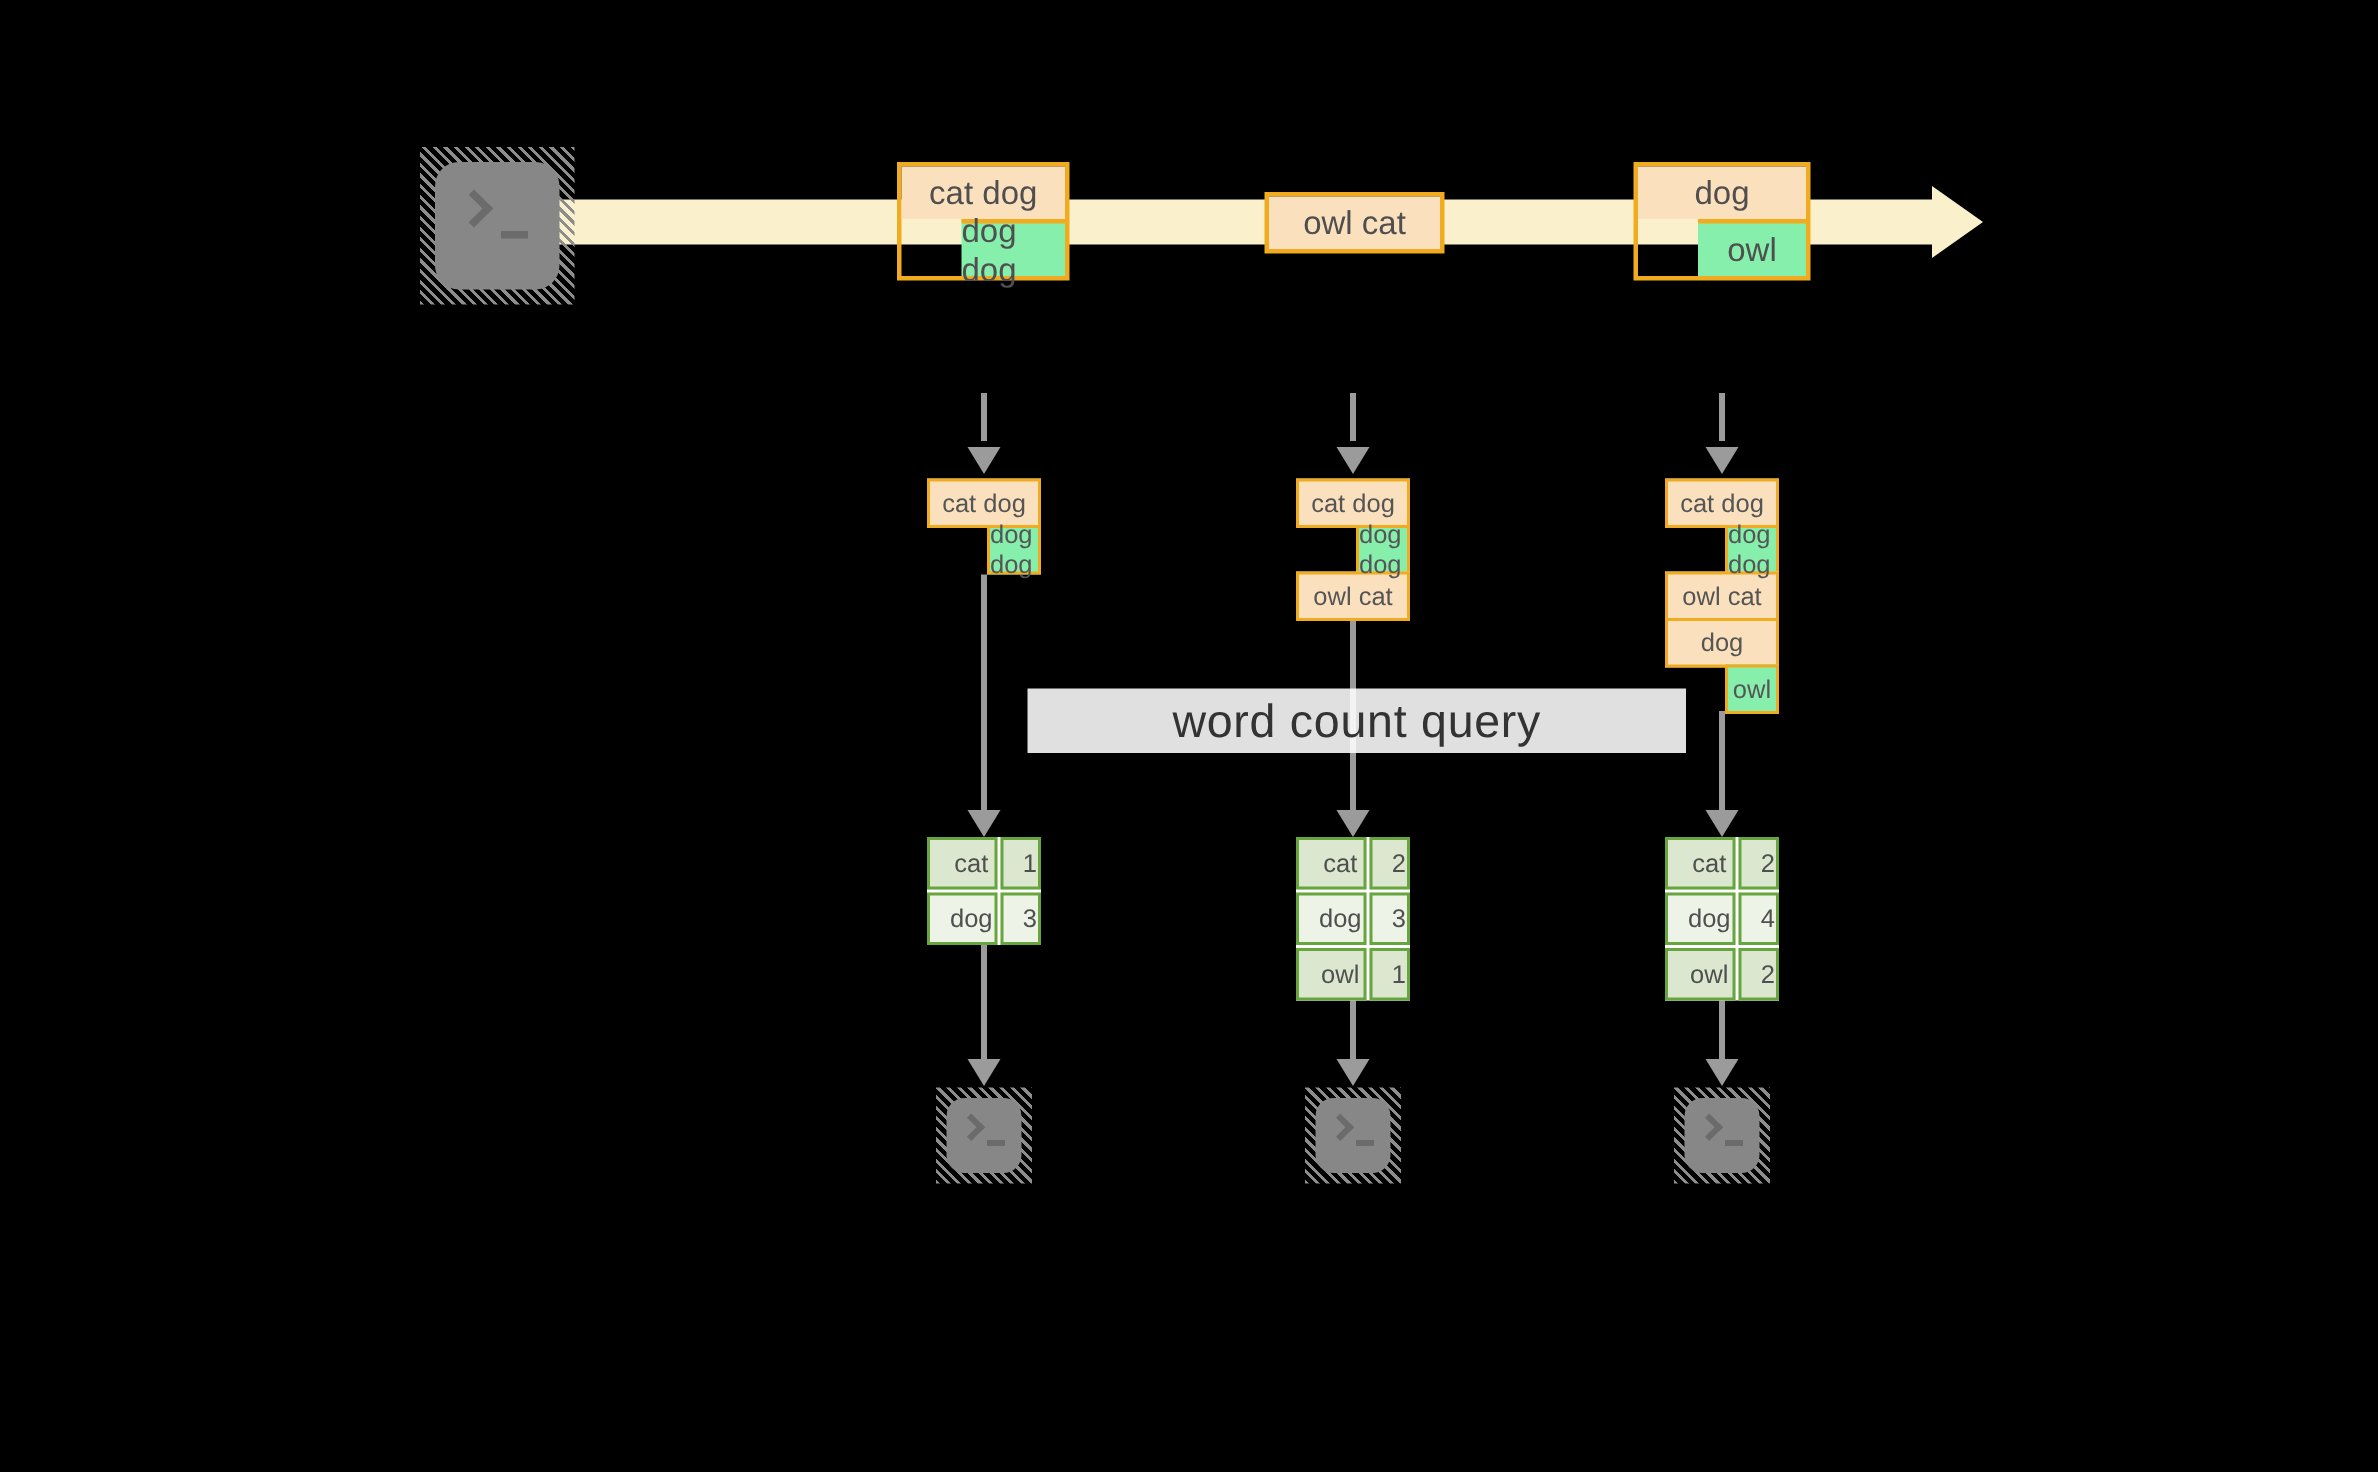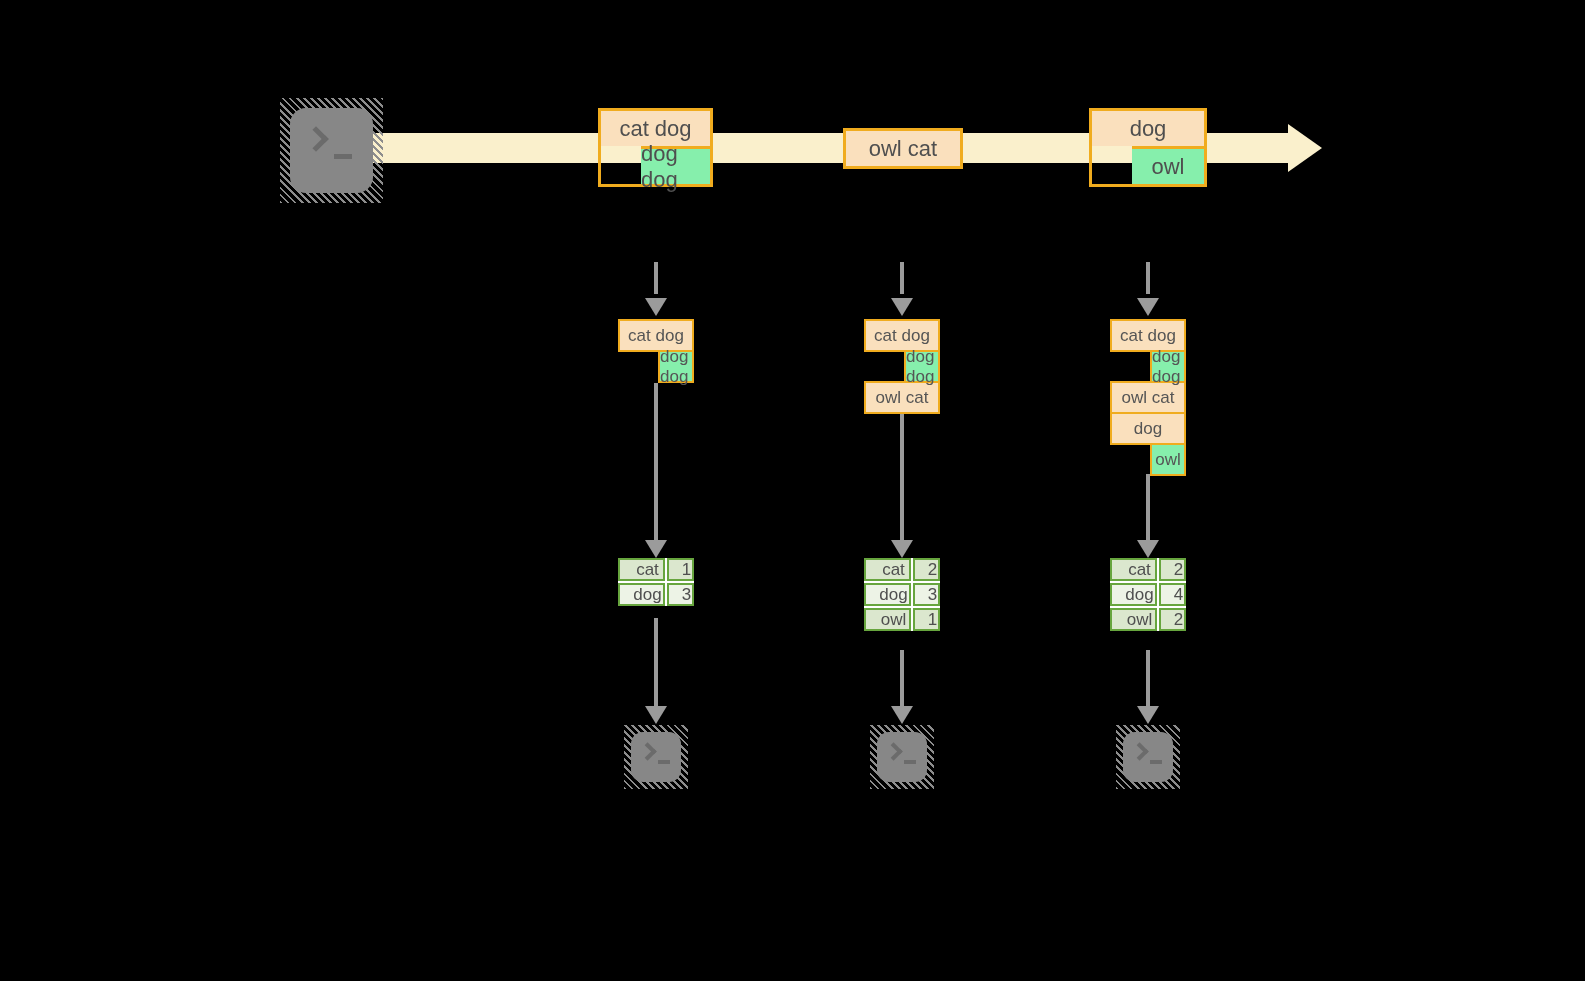--- a/index.html
+++ b/index.html
@@ -49,21 +49,21 @@
     font-size:17px;color:#555;}
   .stack-row + .stack-row{margin-top:-2px;}
   
   .query-band{position:absolute;left:685px;top:459px;width:439px;height:43px;
     background:rgba(255,255,255,0.88);z-index:2;
     display:flex;align-items:center;justify-content:center;}
   .query-label{font-size:31px;color:#333;letter-spacing:0.5px;}
   
   .counts{position:absolute;z-index:3;display:grid;
     grid-template-columns:47px 27px;gap:2px;background:#fff;}
-  .count-cell{height:23px;box-sizing:border-box;border:2px solid #67a53e;
+  .count-cell{height:35px;box-sizing:border-box;border:2px solid #67a53e;
     display:flex;align-items:center;justify-content:center;
     font-size:17px;color:#4f4f4f;padding-left:12px;}
   .tone-ga{background:#dbe7ce;}
   .tone-gb{background:#edf3e6;}
 </style>
 </head>
 <body>
 
 <div id="canvas">
 
@@ -113,20 +113,23 @@
     <div class="stack-row tone-b">owl</div>
   </div>
 
   <div class="vline" style="left:654px;top:383px;height:157px;"></div>
   <div class="vhead" style="left:645px;top:540px;"></div>
   <div class="vline" style="left:900px;top:414px;height:126px;"></div>
   <div class="vhead" style="left:891px;top:540px;"></div>
   <div class="vline" style="left:1146px;top:474px;height:66px;"></div>
   <div class="vhead" style="left:1137px;top:540px;"></div>
 
+  <div class="query-band">
+    <span class="query-label">word count query</span>
+  </div>
 
   <div class="counts" style="left:618px;top:558px;">
     <div class="count-cell tone-ga">cat</div>
     <div class="count-cell tone-ga">1</div>
     <div class="count-cell tone-gb">dog</div>
     <div class="count-cell tone-gb">3</div>
   </div>
   <div class="counts" style="left:864px;top:558px;">
     <div class="count-cell tone-ga">cat</div>
     <div class="count-cell tone-ga">2</div>

